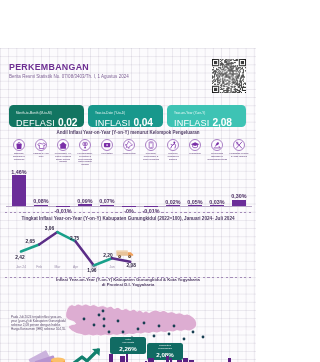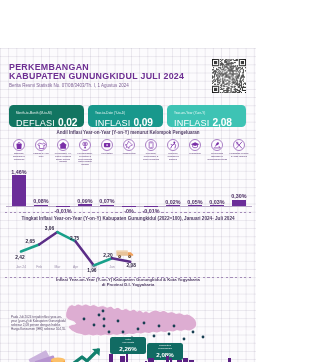--- a/index.html
+++ b/index.html
@@ -71,21 +71,20 @@
   .flogo{position:absolute;left:173px;top:341px;width:20px;height:16px;}
 </style>
 </head>
 <body>
 
 <div class="page">
   <div class="grid"></div>
 
   <div class="hdr">
     <div class="t1">PERKEMBANGAN</div>
-    <div class="t1">KABUPATEN GUNUNGKIDUL JULI 2024</div>
     <div class="sub">Berita Resmi Statistik No. 07/08/3403/Th. I, 1 Agustus 2024</div>
   </div>
   <svg class="qr" id="qrbox" viewBox="0 0 33 33">
       <rect width="33" height="33" fill="#ffffff"></rect>
       <rect x="0" y="0" width="1" height="1" fill="#1a1a1a"></rect>
       <rect x="1" y="0" width="1" height="1" fill="#1a1a1a"></rect>
       <rect x="2" y="0" width="1" height="1" fill="#1a1a1a"></rect>
       <rect x="3" y="0" width="1" height="1" fill="#1a1a1a"></rect>
       <rect x="4" y="0" width="1" height="1" fill="#1a1a1a"></rect>
       <rect x="5" y="0" width="1" height="1" fill="#1a1a1a"></rect>
@@ -623,21 +622,21 @@
         <div class="sb-lab">Month-to-Month (M-to-M)</div>
         <div class="sb-row">
           <span class="sb-name">DEFLASI</span>
           <span class="sb-val">0,02</span>
         </div>
       </div>
       <div class="sbox" style="background: rgb(24, 152, 140); width: 75px;">
         <div class="sb-lab">Year-to-Date (Y-to-D)</div>
         <div class="sb-row">
           <span class="sb-name">INFLASI</span>
-          <span class="sb-val">0,09</span>
+          <span class="sb-val">0,04</span>
         </div>
       </div>
       <div class="sbox" style="background: rgb(62, 195, 180); width: 79px;">
         <div class="sb-lab">Year-on-Year (Y-on-Y)</div>
         <div class="sb-row">
           <span class="sb-name">INFLASI</span>
           <span class="sb-val">2,08</span>
         </div>
       </div>
     </div>

